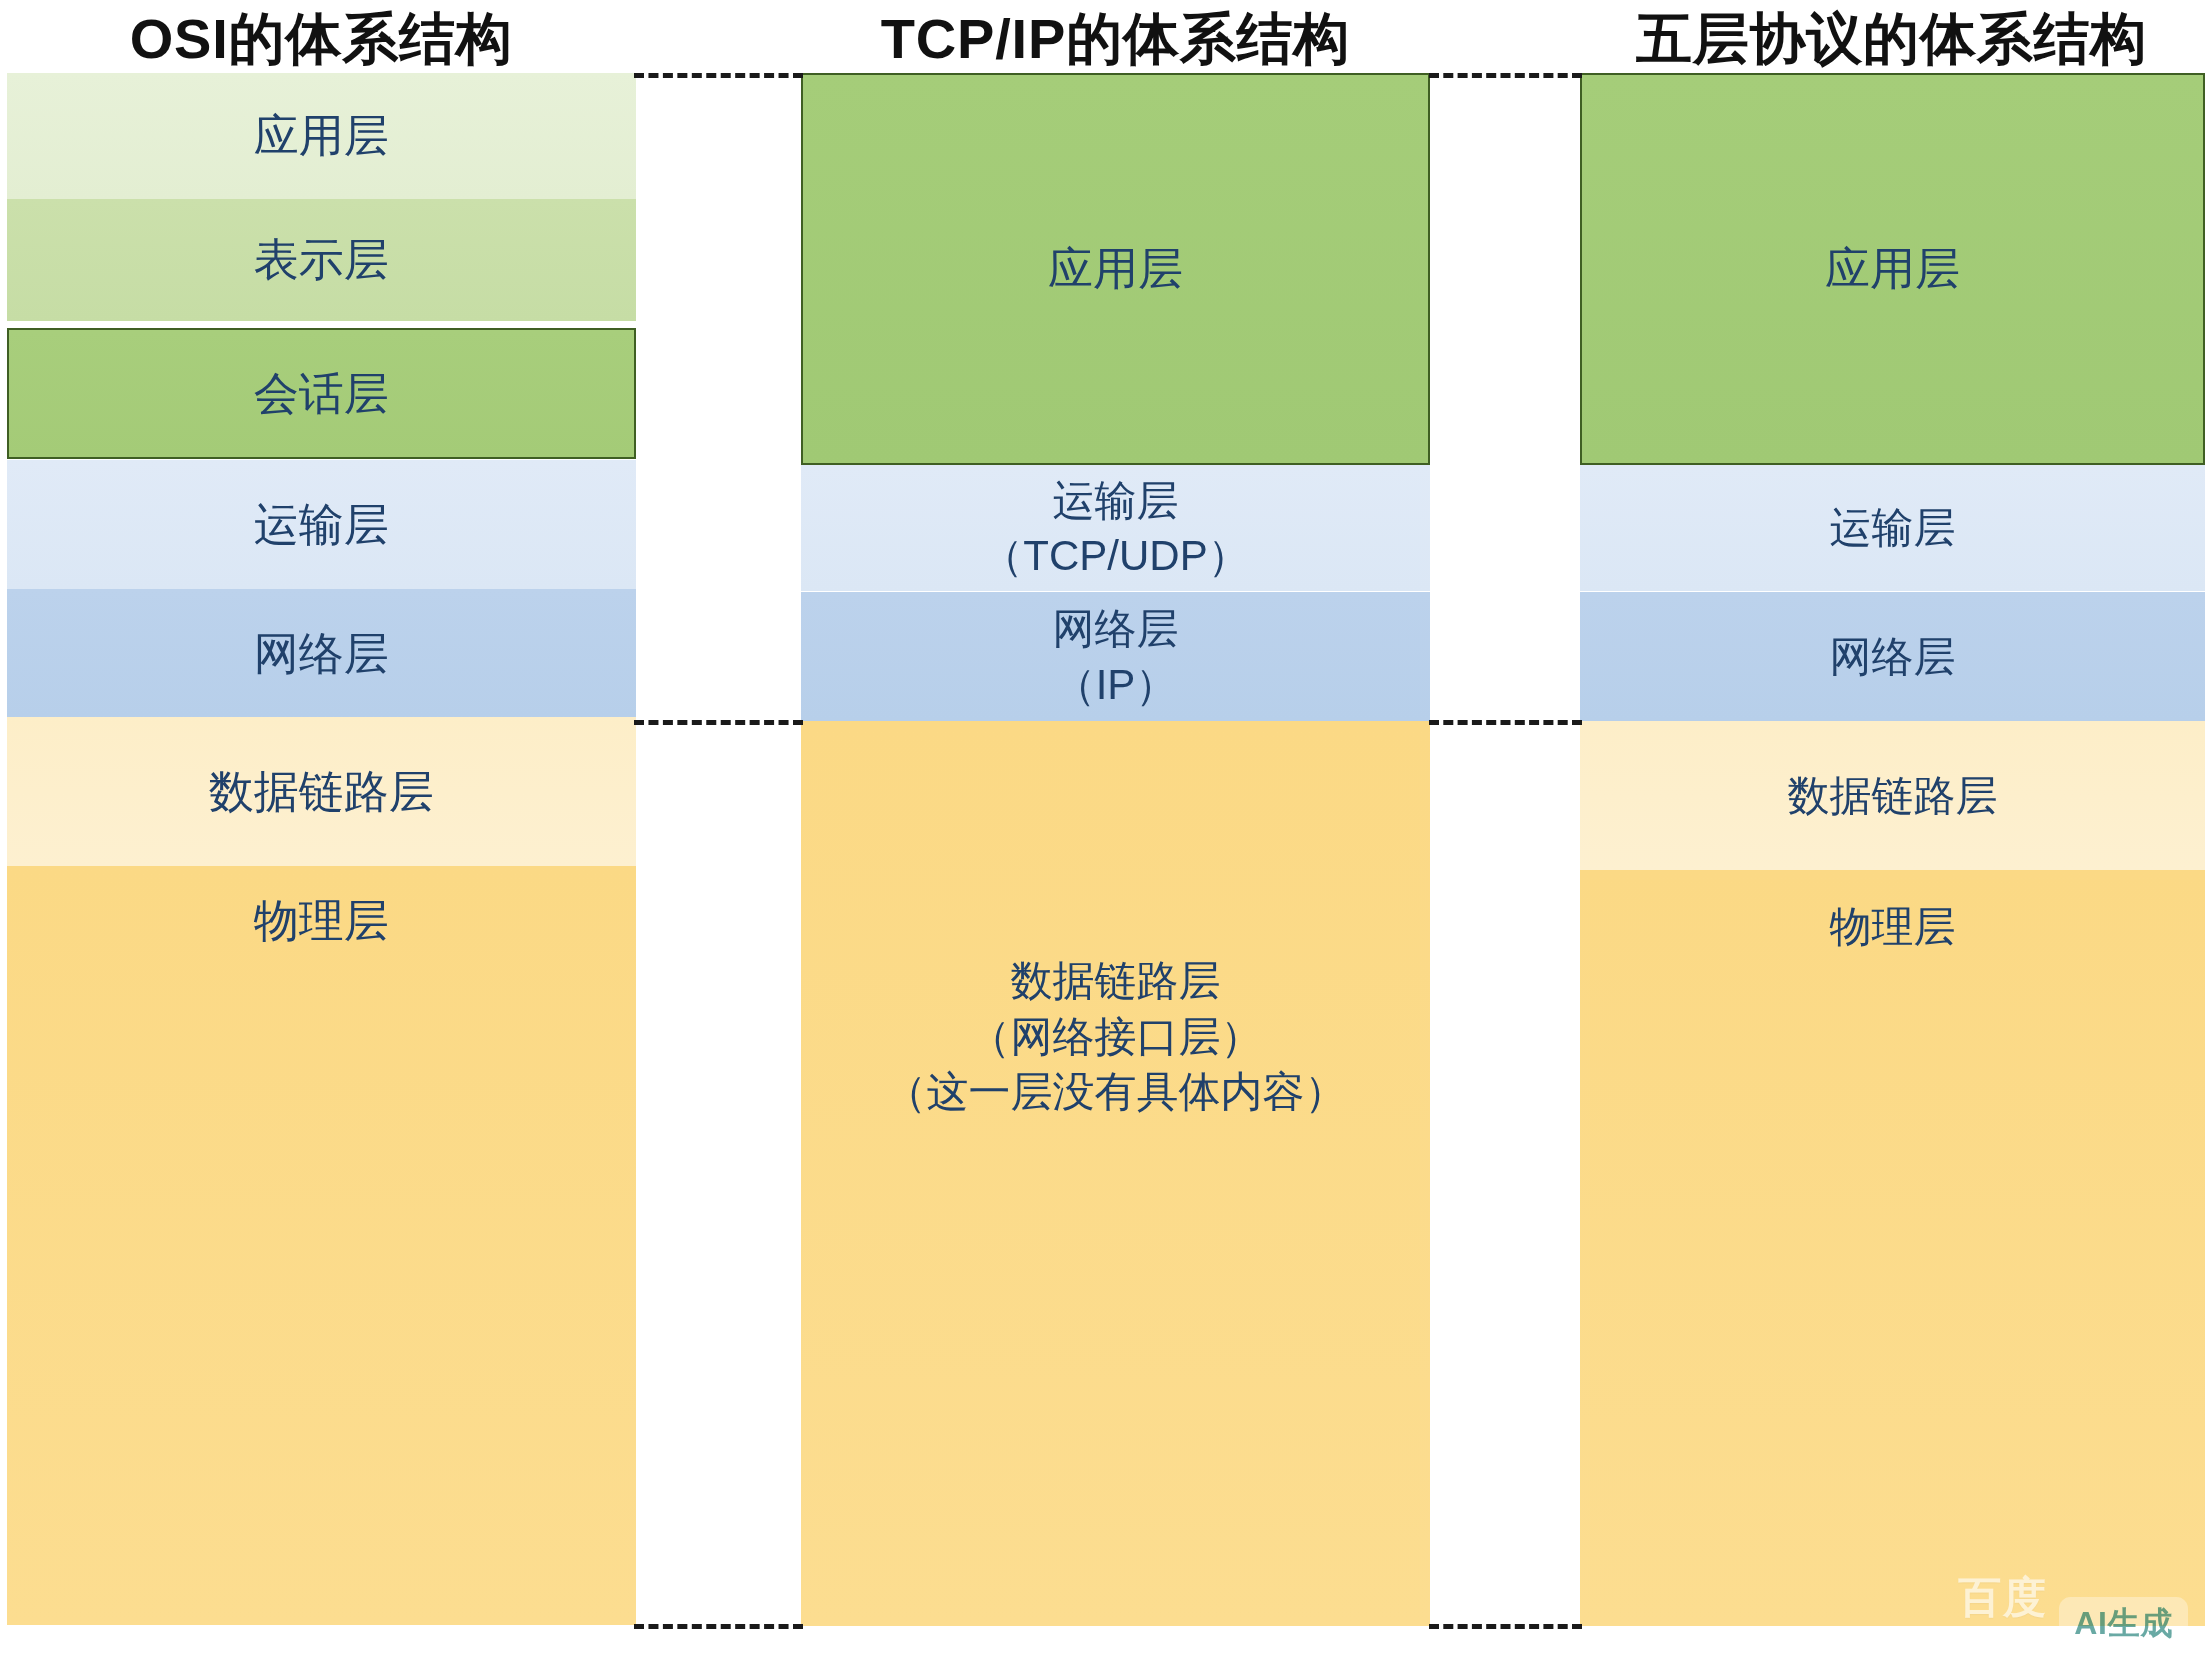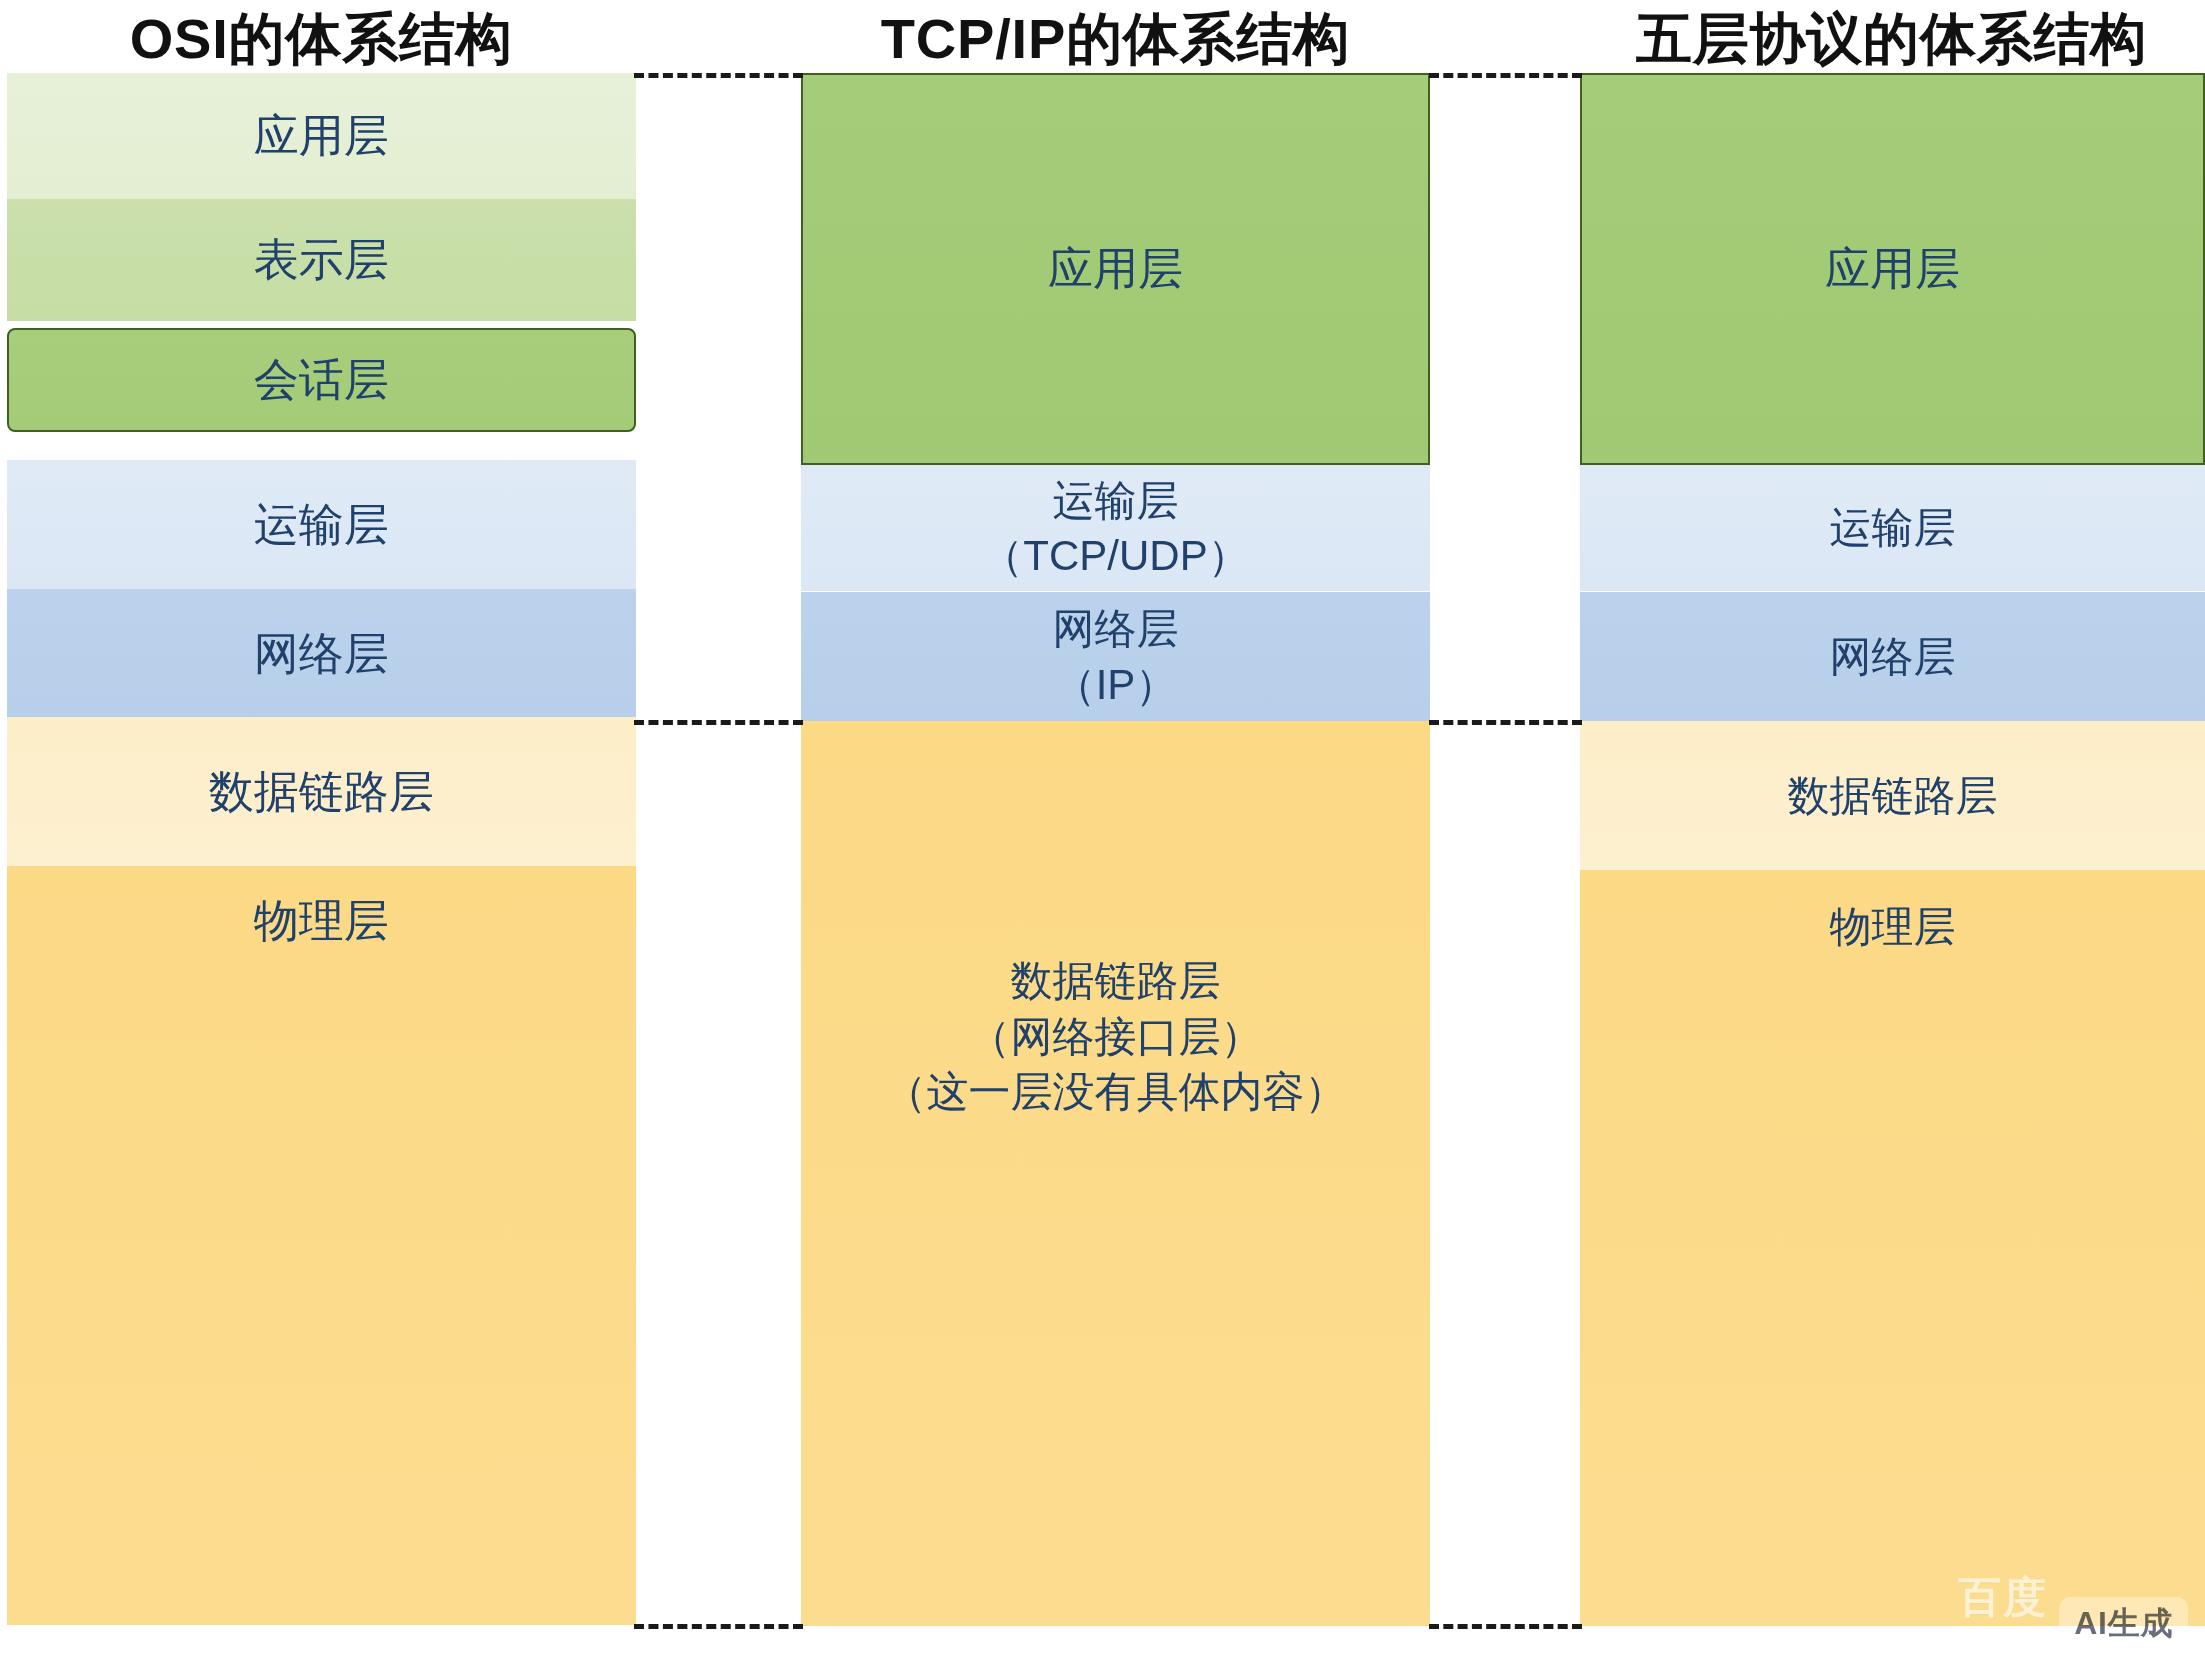--- a/index.html
+++ b/index.html
@@ -54,21 +54,21 @@
     display:flex;align-items:flex-start;gap:11.6px;
     opacity:.62;pointer-events:none;
   }
   #wm-text{
     font-size:43px;font-weight:700;color:#ffffff;
     text-shadow:0 0.8px 1.7px rgba(0,0,0,.06);
     letter-spacing:1.7px;
   }
   #wm-pill{
     background:rgba(255,255,255,.55);
-    color:#0f172a;
+    color:#0f766e;
     font-size:32px;font-weight:700;
     padding:5px 15px;border-radius:11.6px;
     letter-spacing:0.8px;
     margin-top:28px;
   }
 </style>
 </head>
 <body>
 
 <div id="stage">
@@ -84,21 +84,21 @@
           <span class="ln">应用层</span>
         </span>
     </div>
 
     <div class="layer f-green-2" style="top:126px;height:122px;font-size:45px;">
       <span class="lab">
           <span class="ln">表示层</span>
         </span>
     </div>
 
-    <div class="layer f-green-3" style="top:255px;height:104px;font-size:45px;border-radius:8px;">
+    <div class="layer f-green-3" style="top:255px;height:131px;font-size:45px;">
       <span class="lab">
           <span class="ln">会话层</span>
         </span>
     </div>
 
     <div class="layer f-blue-1" style="top:387px;height:129px;font-size:45px;">
       <span class="lab">
           <span class="ln">运输层</span>
         </span>
     </div>

